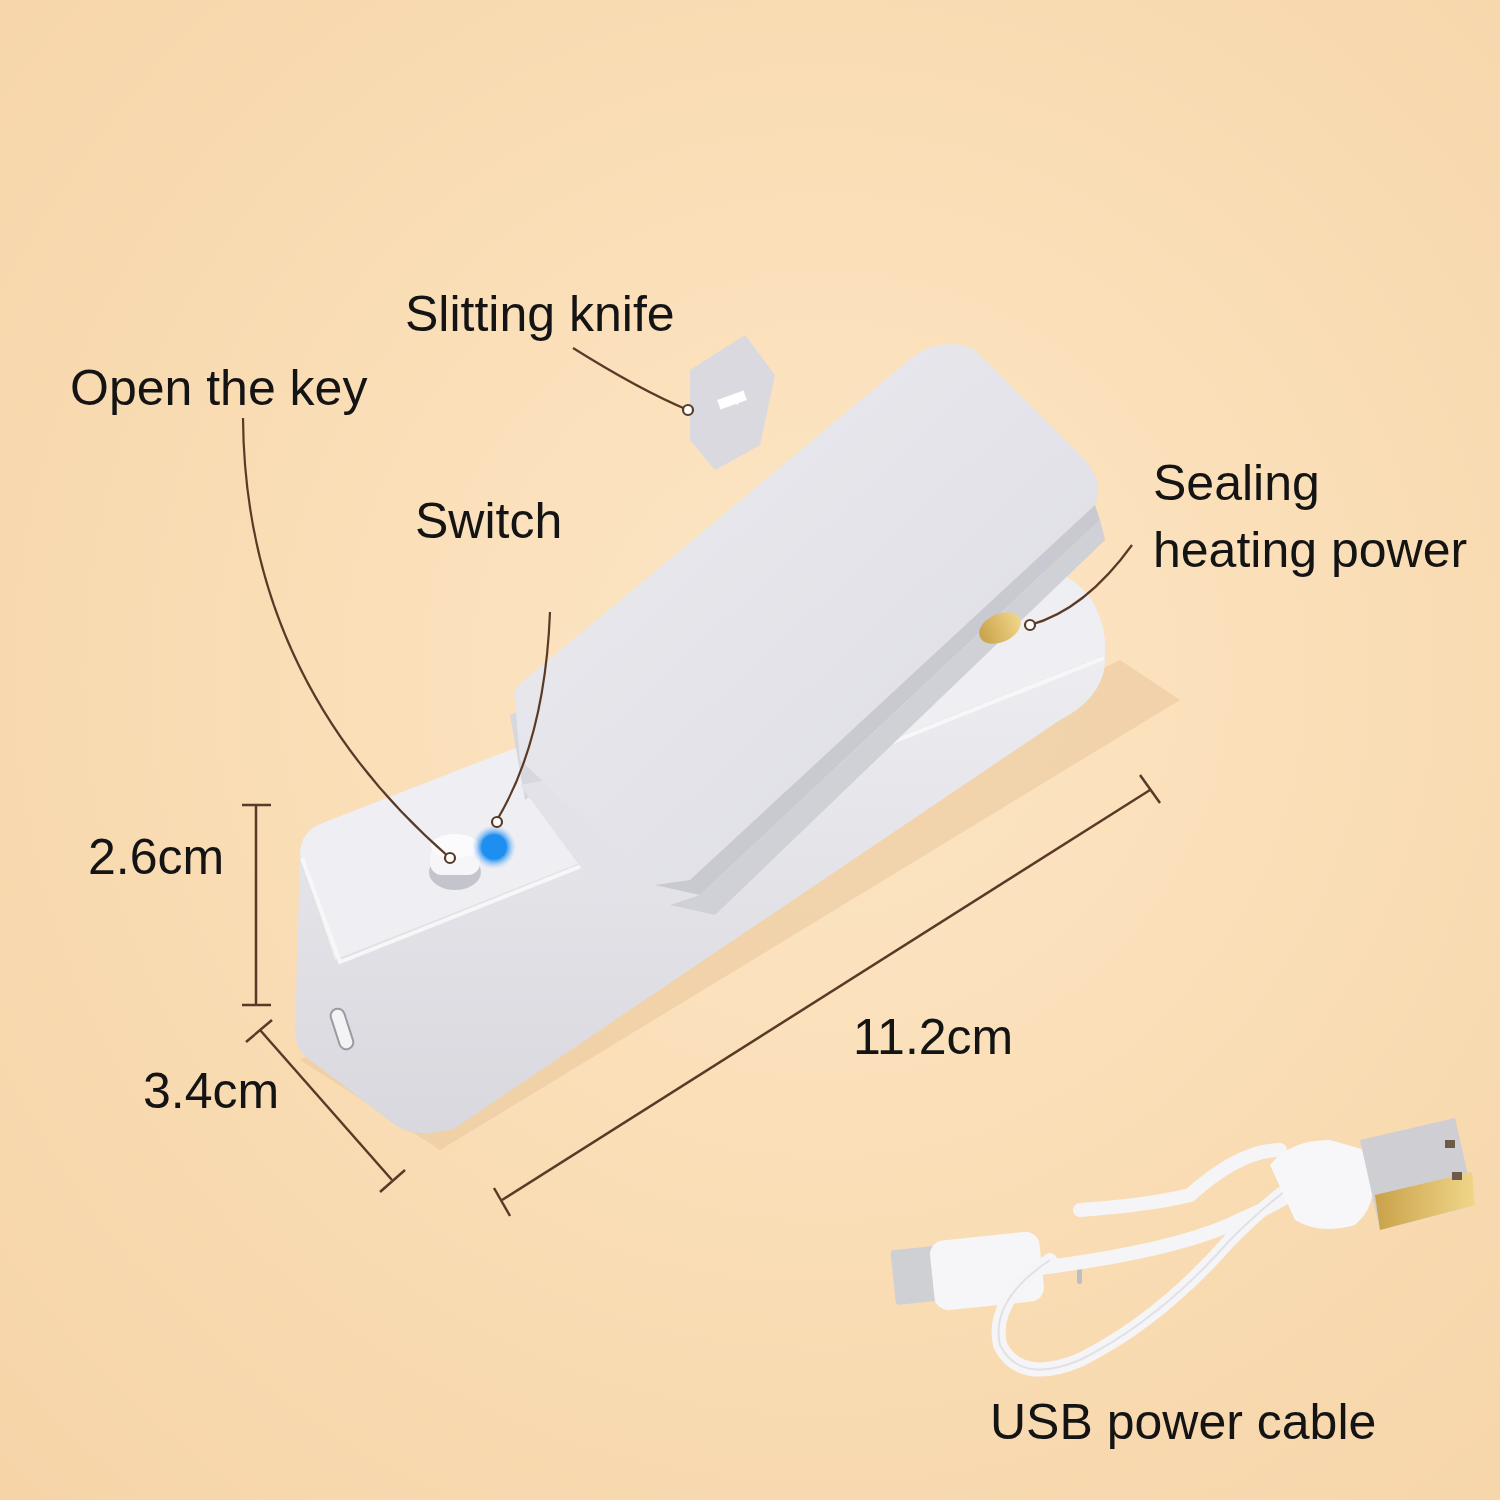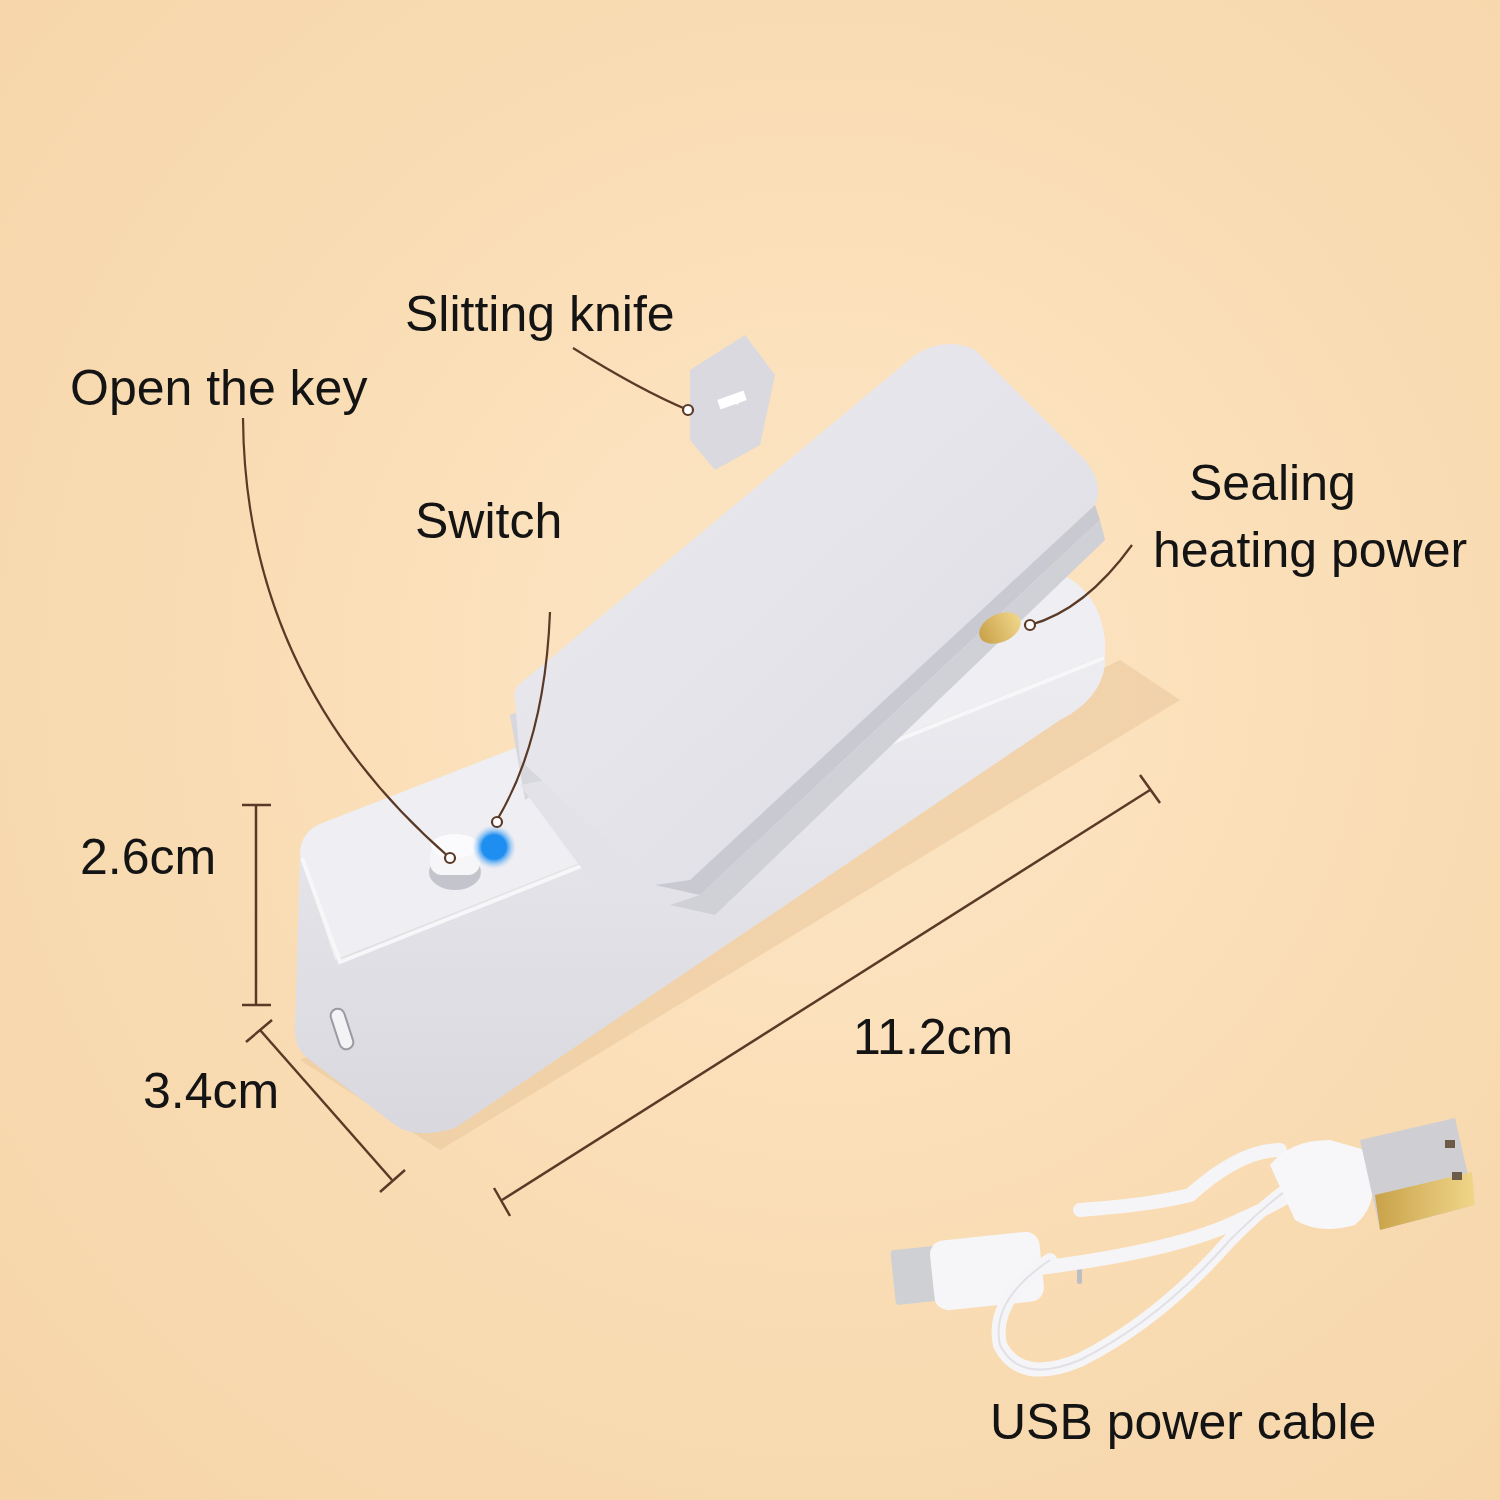--- a/index.html
+++ b/index.html
@@ -129,20 +129,20 @@
       <path d="M1360 1140 L1455 1118 L1475 1205 L1380 1230 Z" fill="#cfcfd3"></path>
       <path d="M1375 1195 L1472 1172 L1475 1205 L1380 1230 Z" fill="url(#gold)"></path>
       <rect x="1445" y1="1140" y="1140" width="10" height="8" fill="#6d5a48"></rect>
       <rect x="1452" y="1172" width="10" height="8" fill="#6d5a48"></rect>
     </g>
   </svg>
 
   <div class="label" style="left:405px; top:282px;">Slitting knife</div>
   <div class="label" style="left:70px; top:356px;">Open the key</div>
   <div class="label" style="left:415px; top:489px;">Switch</div>
-  <div class="label" style="left:1189px; top:451px;">Sealing</div>
+  <div class="label" style="left:1153px; top:451px;">Sealing</div>
   <div class="label" style="left:1153px; top:518px;">heating power</div>
   <div class="label" style="left:990px; top:1390px;">USB power cable</div>
 
-  <div class="label" style="left:80px; top:825px;">2.6cm</div>
+  <div class="label" style="left:88px; top:825px;">2.6cm</div>
   <div class="label" style="left:143px; top:1059px;">3.4cm</div>
   <div class="label" style="left:853px; top:1005px;">11.2cm</div>
 </div>
 
 </body></html>

